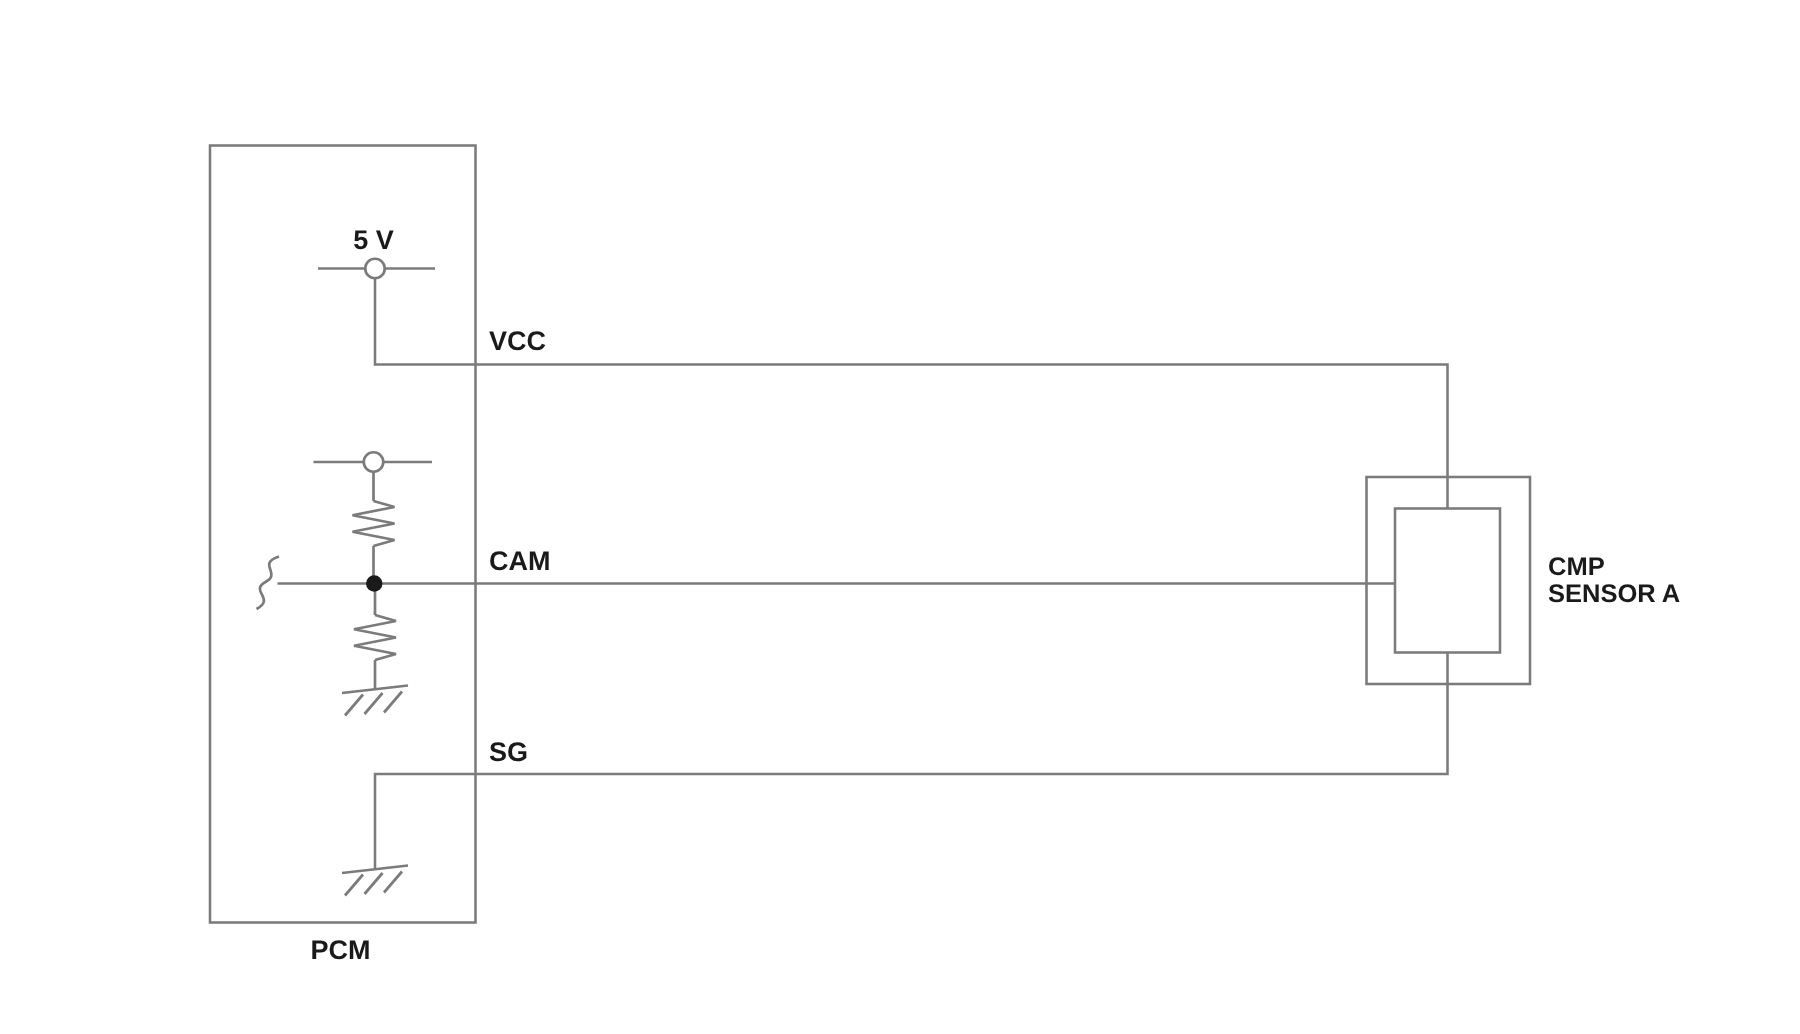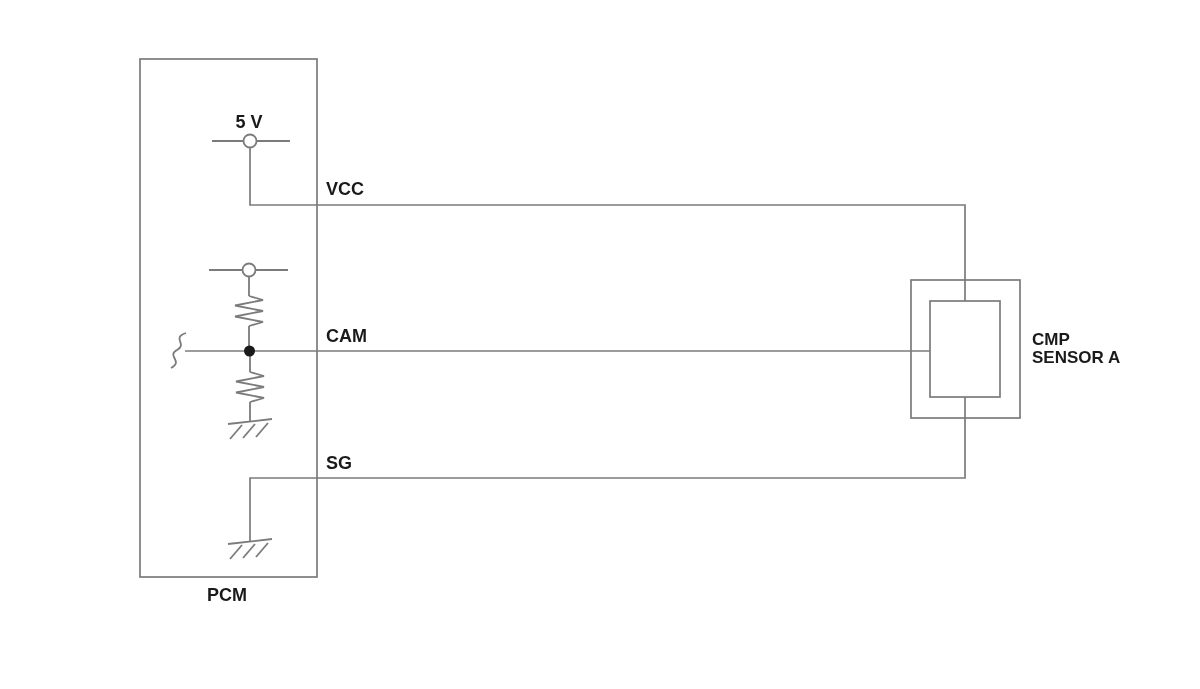--- a/index.html
+++ b/index.html
@@ -7,20 +7,21 @@
     --ink:#1a1a1a;
     --bg:#ffffff;
   }
   html,body{margin:0;padding:0;background:var(--bg);}
   .stage{
     position:relative;
     width:1200px;height:619px;
     background:var(--bg);
     overflow:hidden;
     font-family:"Liberation Sans",sans-serif;
+    margin-top:38px;
   }
   svg{display:block;}
   .wire{stroke:var(--wire);stroke-width:1.7;fill:none;}
   .box{stroke:var(--wire);stroke-width:1.7;fill:none;}
   .sym{stroke:var(--wire);stroke-width:1.8;fill:none;}
   .terminal{stroke:var(--wire);stroke-width:1.8;fill:#ffffff;}
   .dot{fill:var(--ink);stroke:none;}
   .lbl{font-family:"Liberation Sans",sans-serif;font-weight:bold;font-size:18px;fill:var(--ink);}
   .lbl-sm{font-family:"Liberation Sans",sans-serif;font-weight:bold;font-size:17px;fill:var(--ink);}
 </style>

